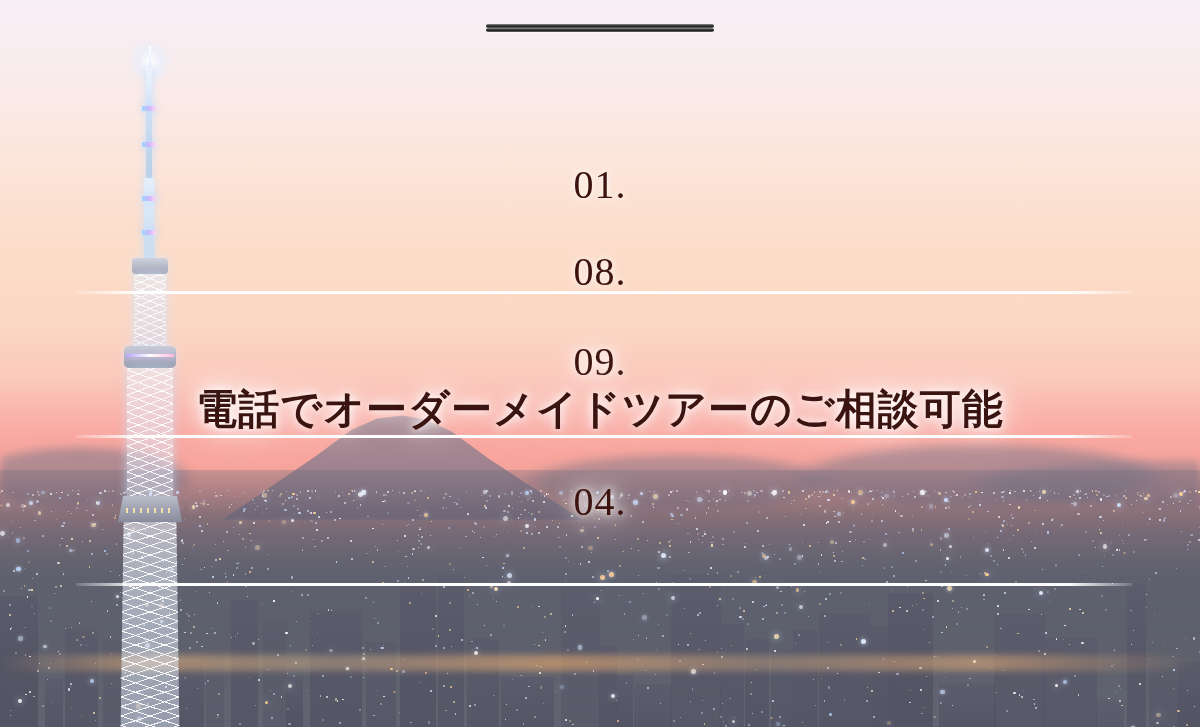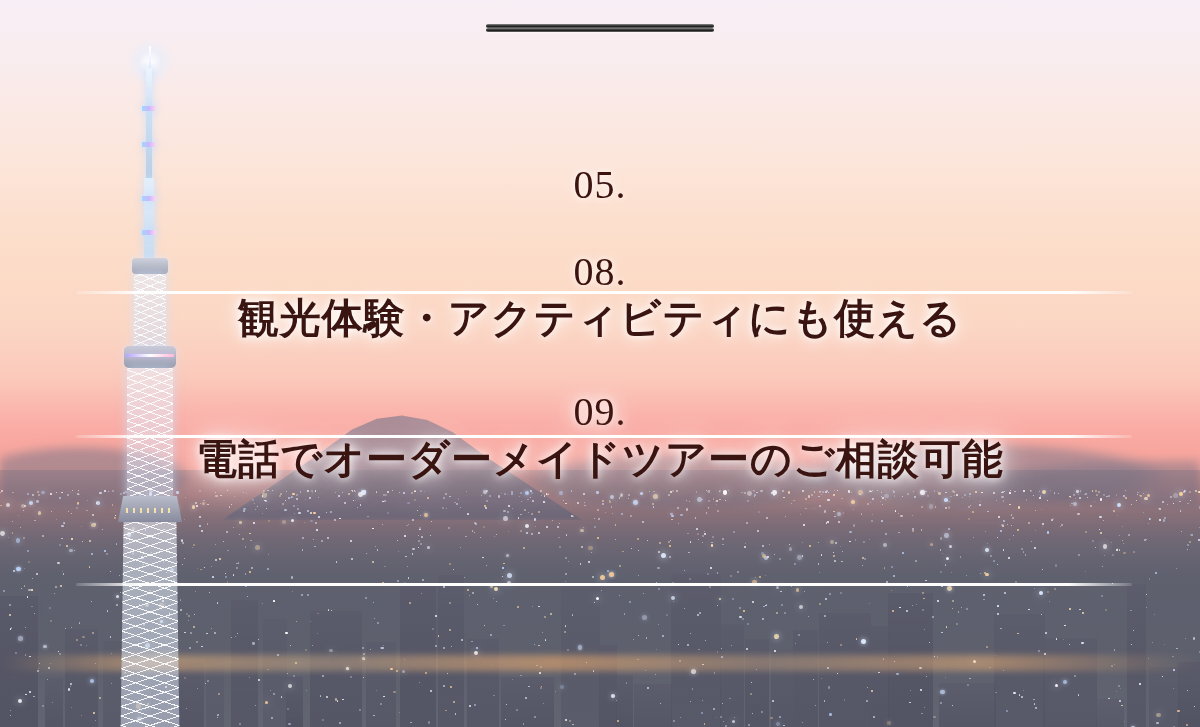--- a/index.html
+++ b/index.html
@@ -1801,34 +1801,34 @@
   <div class="content">
 
     <div class="title-wrap">
       <div class="title-rule"></div>
       <div class="title-rule"></div>
     </div>
 
     <div class="items">
 
       <div class="item i1">
-        <div class="item-num">05.</div>
+        <div class="item-num">01.</div>
       </div>
 
       <div class="item i2">
         <div class="item-num">08.</div>
-        <div class="item-text">観光体験・アクティビティにも使える</div>
       </div>
 
       <div class="item i3 on-dark">
         <div class="item-num">09.</div>
         <div class="item-text">電話でオーダーメイドツアーのご相談可能</div>
       </div>
 
       <div class="item i4 on-dark">
+        <div class="item-num">04.</div>
       </div>
 
       <div class="sep s1"></div>
       <div class="sep s2"></div>
       <div class="sep s3"></div>
     </div>
 
   </div>
 </div>
 

